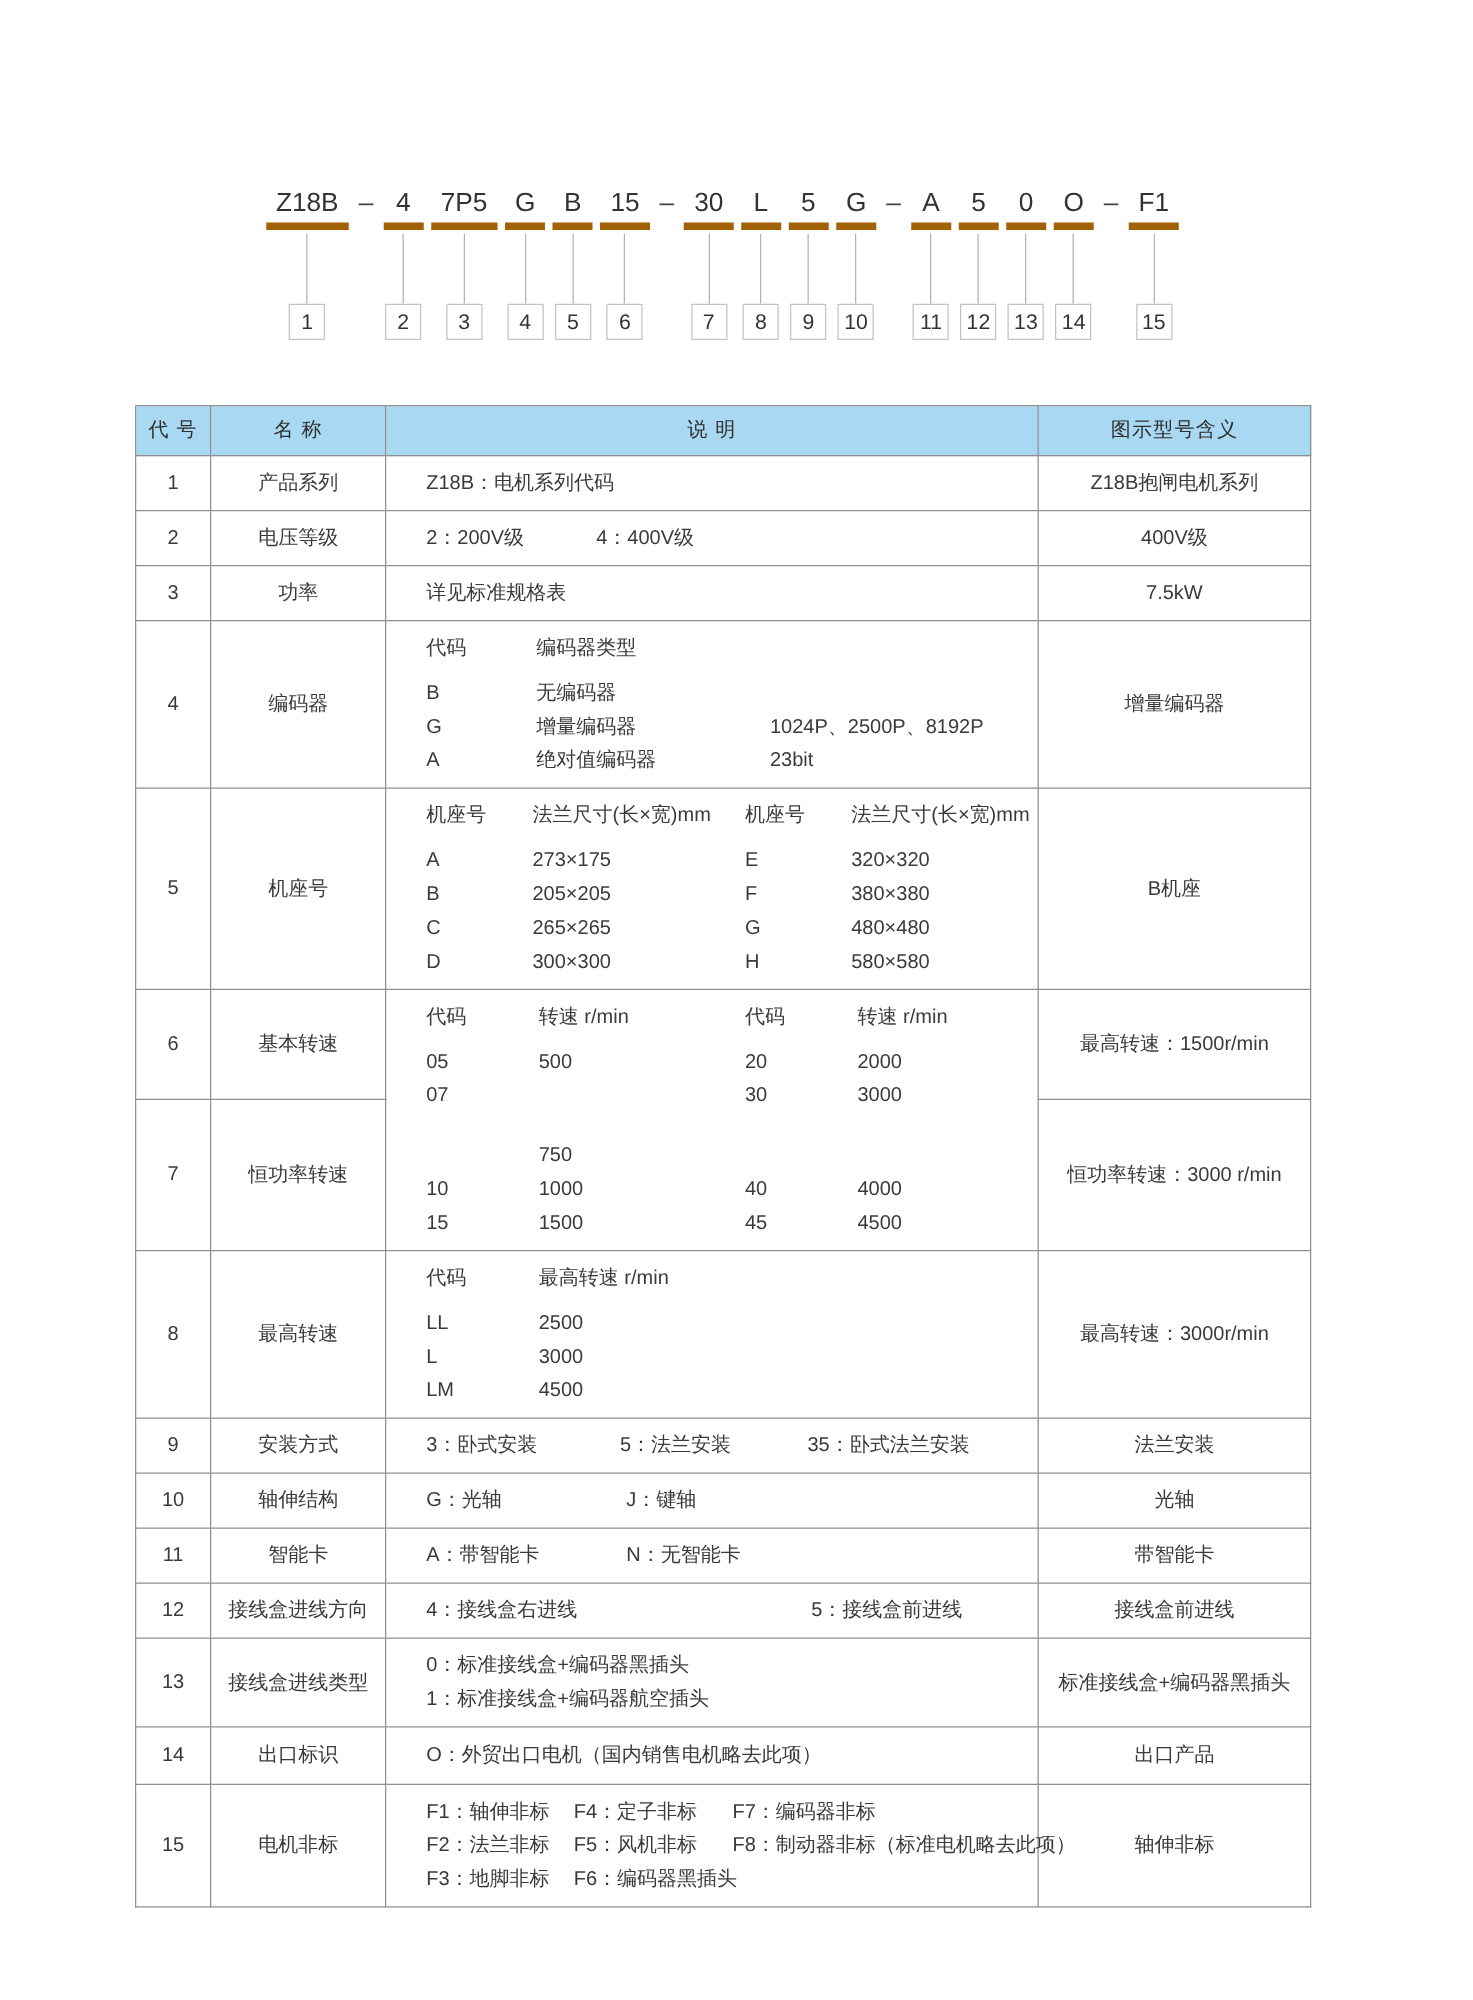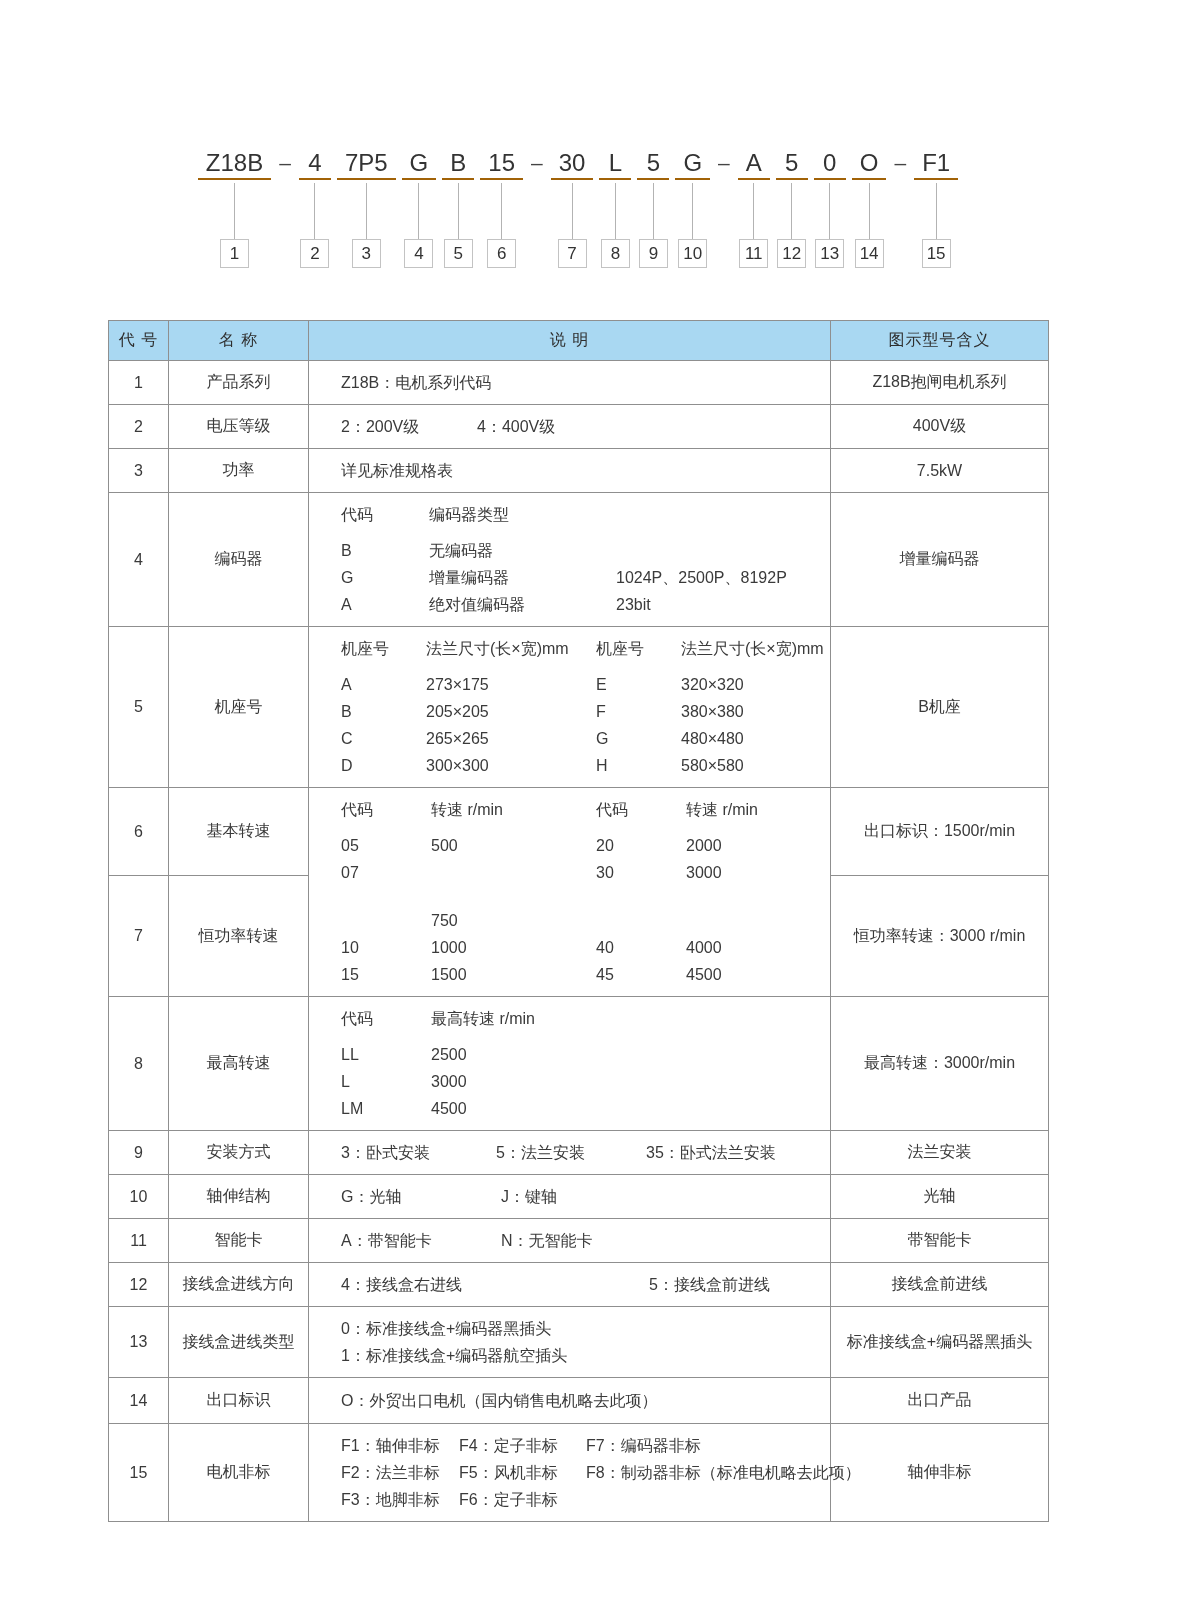--- a/index.html
+++ b/index.html
@@ -19,22 +19,22 @@
   
   .title-row{display:flex;align-items:flex-end;gap:11px;}
   .title-icon{flex:0 0 auto;margin-bottom:2px;}
   .page-title{font-size:29px;line-height:32px;font-weight:bold;color:#333;margin:0;letter-spacing:1px;}
   .page-subtitle{font-size:15px;color:#4c4c4c;margin:0 0 4px 2px;}
 
   
   .diagram{margin-top:48px;display:flex;justify-content:center;align-items:flex-start;gap:6px;}
   .seg{display:flex;flex-direction:column;align-items:center;}
   .seg-code{
-    font-size:24px;line-height:25px;color:#333;min-width:32px;padding:0 8px 3px 8px;
-    text-align:center;border-bottom:2px solid #a16207;white-space:nowrap;
+    font-size:21px;line-height:25px;color:#333;min-width:32px;padding:0 8px 3px 8px;
+    text-align:center;border-bottom:6px solid #a16207;white-space:nowrap;
   }
   .seg-dash{font-size:21px;line-height:25px;color:#444;padding:0 2px;}
   .seg-line{width:1px;height:56px;background:#b3b3b3;margin-top:3px;}
   .seg-box{
     width:29px;height:29px;border:1px solid #c3c3c3;background:#fff;
     display:flex;align-items:center;justify-content:center;
     font-size:17px;color:#333;
   }
 
   
@@ -243,21 +243,21 @@
           <tr class="r6">
             <td class="td-num">6</td>
             <td class="td-name">基本转速</td>
             <td class="td-desc" rowspan="2">
               <div class="desc-line gap-after"><span style="width: 90px;">代码</span><span style="width: 165px;">转速 r/min</span><span style="width: 90px;">代码</span><span>转速 r/min</span></div>
               <div class="desc-line"><span style="width: 90px;">05</span><span style="width: 165px;">500</span><span style="width: 90px;">20</span><span>2000</span></div>
               <div class="desc-line"><span style="width: 90px;">07</span><span style="width: 165px; margin-top: 48px;">750</span><span style="width: 90px;">30</span><span>3000</span></div>
               <div class="desc-line"><span style="width: 90px;">10</span><span style="width: 165px;">1000</span><span style="width: 90px;">40</span><span>4000</span></div>
               <div class="desc-line"><span style="width: 90px;">15</span><span style="width: 165px;">1500</span><span style="width: 90px;">45</span><span>4500</span></div>
             </td>
-            <td class="td-meaning">出口标识：1500r/min</td>
+            <td class="td-meaning">最高转速：1500r/min</td>
           </tr>
           <tr class="r7">
             <td class="td-num">7</td>
             <td class="td-name">恒功率转速</td>
             <td class="td-meaning">恒功率转速：3000 r/min</td>
           </tr>
           <tr class="r8">
             <td class="td-num">8</td>
             <td class="td-name">最高转速</td>
             <td class="td-desc">
@@ -316,21 +316,21 @@
               <div class="desc-line"><span>O：外贸出口电机（国内销售电机略去此项）</span></div>
             </td>
             <td class="td-meaning">出口产品</td>
           </tr>
           <tr class="r15">
             <td class="td-num">15</td>
             <td class="td-name">电机非标</td>
             <td class="td-desc">
               <div class="desc-line"><span style="width: 118px;">F1：轴伸非标</span><span style="width: 127px;">F4：定子非标</span><span>F7：编码器非标</span></div>
               <div class="desc-line"><span style="width: 118px;">F2：法兰非标</span><span style="width: 127px;">F5：风机非标</span><span>F8：制动器非标（标准电机略去此项）</span></div>
-              <div class="desc-line"><span style="width: 118px;">F3：地脚非标</span><span>F6：定子非标</span></div>
+              <div class="desc-line"><span style="width: 118px;">F3：地脚非标</span><span>F6：编码器黑插头</span></div>
             </td>
             <td class="td-meaning">轴伸非标</td>
           </tr>
         </tbody>
     </table>
 
   </div>
 </div>
 
 </body></html>

